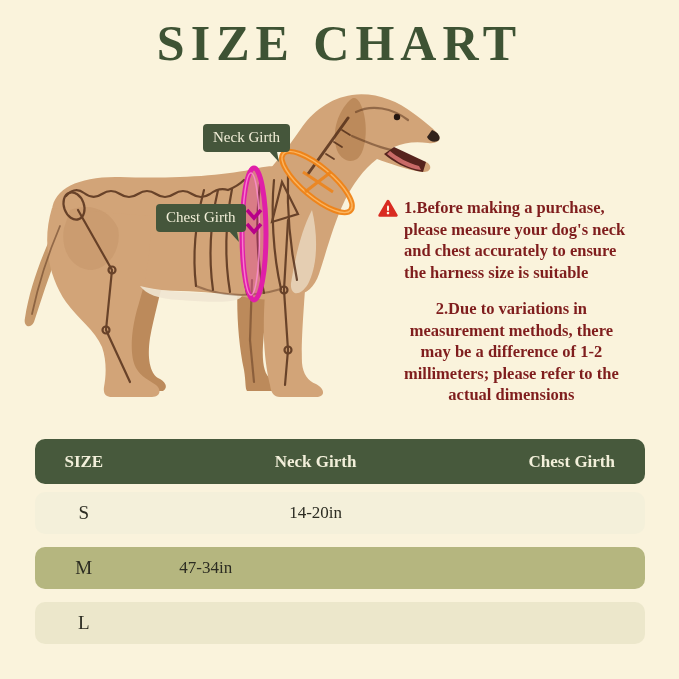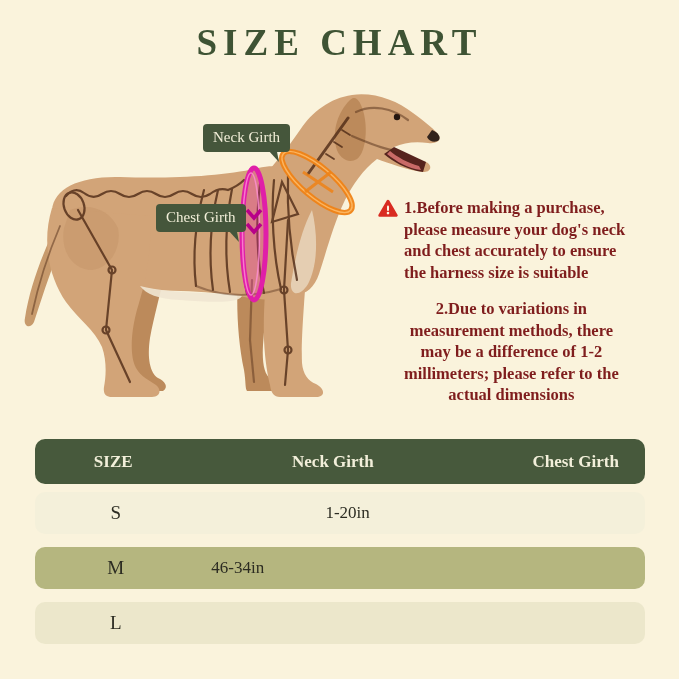--- a/index.html
+++ b/index.html
@@ -2,21 +2,21 @@
 <html><head>
 <meta charset="utf-8">
 <style>
   html,body{margin:0;padding:0;}
   .frame{
     position:relative;width:679px;height:679px;overflow:hidden;
     background:#faf3dc;font-family:"Liberation Serif",serif;
   }
   .title{
     position:absolute;top:20px;left:0;width:679px;text-align:center;
-    font-size:37px;line-height:46px;font-weight:700;letter-spacing:6px;
+    font-size:50px;line-height:46px;font-weight:700;letter-spacing:6px;
     color:#3e5334;margin:0;
   }
   
   .dog-wrap{position:absolute;left:0;top:90px;width:460px;height:320px;}
   
   .callout{
     position:absolute;background:#45563b;color:#f2efd9;
     font-size:15px;line-height:15px;padding:6px 10px 7px 10px;border-radius:4px;
     white-space:nowrap;
   }
@@ -36,21 +36,21 @@
     white-space:pre-line;font-size:16.5px;line-height:21.5px;font-weight:600;
   }
   .warn{flex:0 0 20px;margin:2px 6px 0 0;}
   .note.second{margin-top:15px;padding-left:26px;text-align:center;}
   
   .table{position:absolute;left:35px;top:439px;width:610px;}
   .trow{
     display:flex;align-items:center;border-radius:10px;
     font-size:17px;color:#2c2c22;
   }
-  .trow .c1{width:16%;text-align:center;padding-left:32px;}
+  .trow .c1{width:16%;text-align:center;}
   .trow .c2{width:60%;text-align:center;}
   .trow .c3{width:24%;text-align:center;}
   .thead{
     height:45px;background:#47593c;color:#f2efda;font-weight:700;
     margin-bottom:8px;
   }
   .rbody{height:42px;margin-bottom:13px;}
   .rbody .c1{font-size:19px;}
   .row-s{background:#f4f0da;}
   .row-m{background:#b5b67f;}
@@ -163,24 +163,24 @@
   </div>
 
   <div class="table">
     <div class="trow thead">
       <div class="c1">SIZE</div>
       <div class="c2">Neck Girth</div>
       <div class="c3">Chest Girth</div>
     </div>
     <div class="trow rbody row-s">
       <div class="c1">S</div>
-      <div class="c2">1-20in</div>
+      <div class="c2">14-20in</div>
     </div>
     <div class="trow rbody row-m">
       <div class="c1">M</div>
-      <div class="c3">46-34in</div>
+      <div class="c3">47-34in</div>
     </div>
     <div class="trow rbody row-l">
       <div class="c1">L</div>
     </div>
   </div>
 
 </div>
 
 </body></html>

